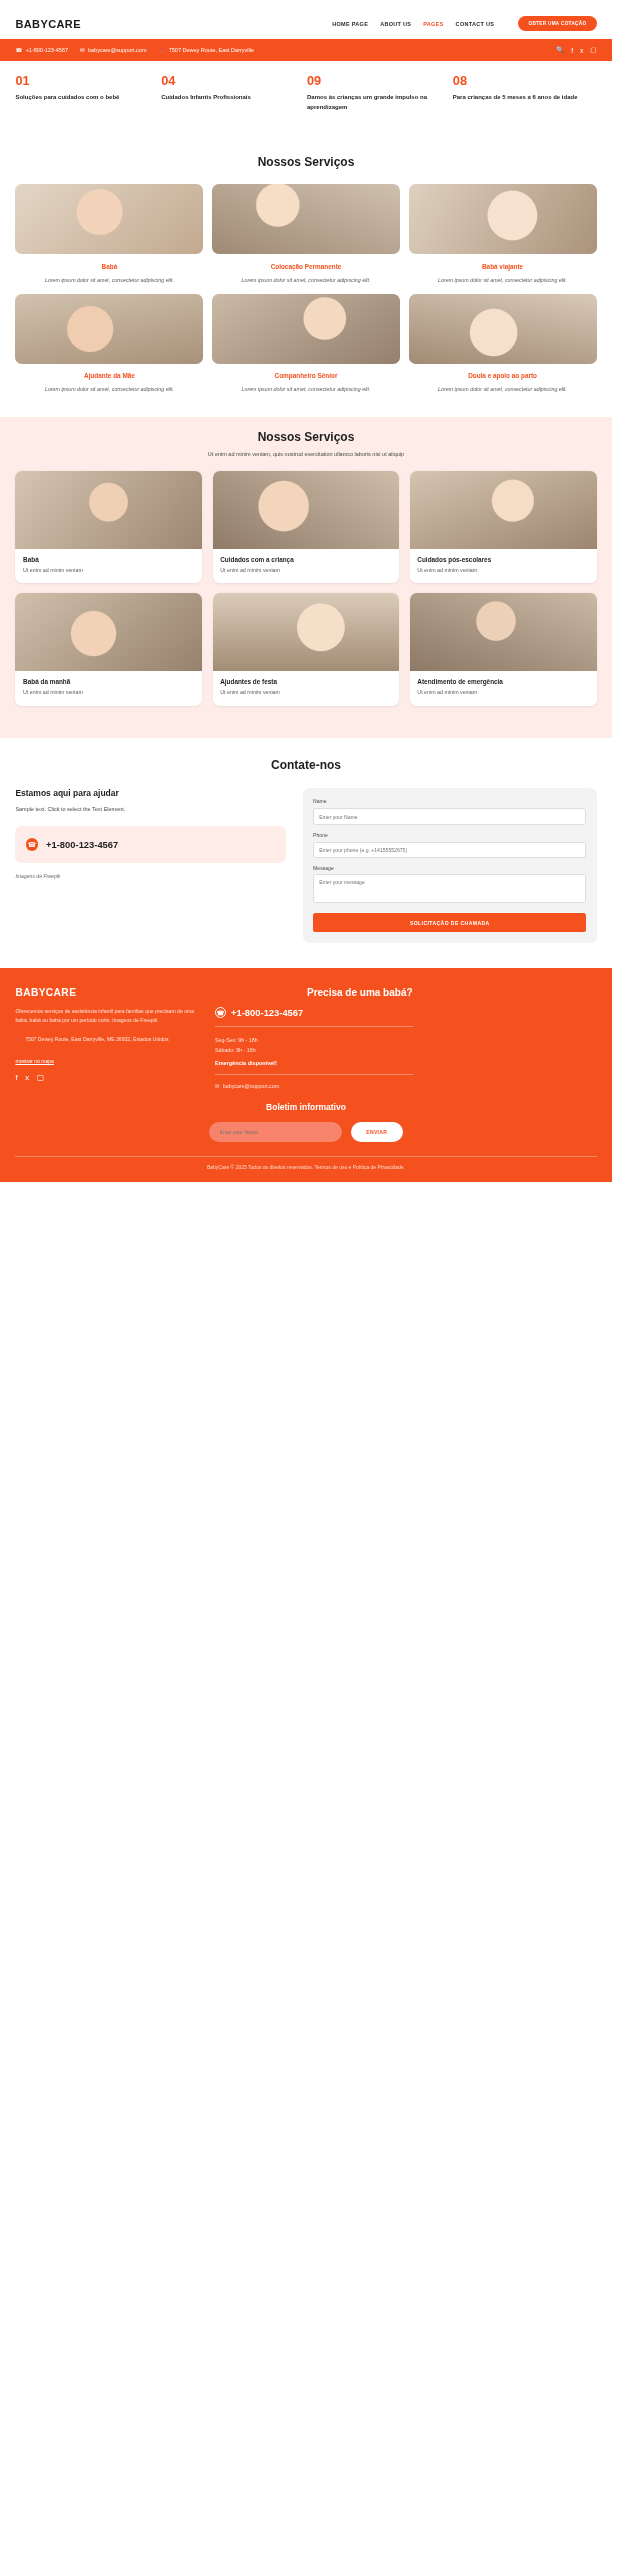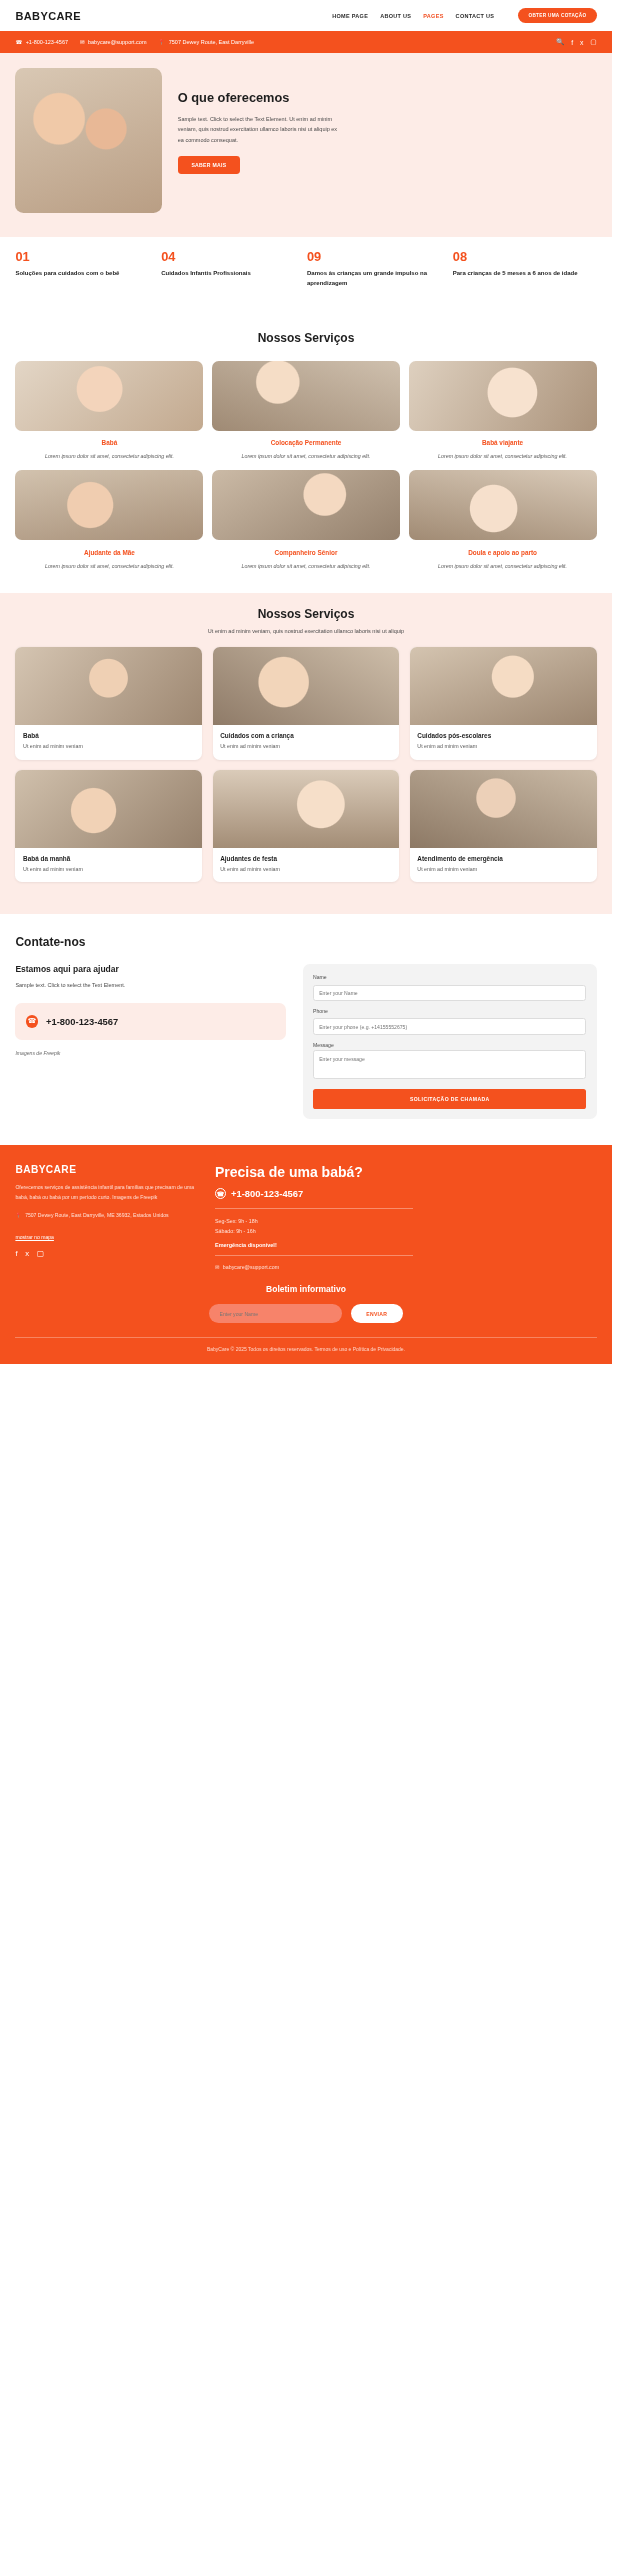--- a/index.html
+++ b/index.html
@@ -3,21 +3,21 @@
 <meta charset="utf-8">
 <style>
   * { box-sizing: border-box; margin: 0; padding: 0; }
   body {
     width: 640px;
     font-family: "Liberation Sans", sans-serif;
     background: #ffffff;
     color: #2b2b2b;
     -webkit-font-smoothing: antialiased;
   }
-  .page { width: 612px; overflow: hidden; }
+  .page { width: 612px; overflow: hidden; margin-top: 8px; }
 
   
   .topbar {
     height: 31px;
     background: #ffffff;
     display: flex;
     align-items: center;
     padding: 0 15.4px;
     gap: 12px;
   }
@@ -190,20 +190,21 @@
     box-shadow: 0 0.9px 2.6px rgba(0,0,0,.07);
   }
   .card .ph { width: 100%; height: 78px; position: relative; }
   .card .body { padding: 6.8px 7.7px 10.2px 7.7px; }
   .card .ttl { font-size: 6.4px; font-weight: bold; color: #1e1e1e; margin-bottom: 4.3px; }
   .card .sub { font-size: 5.3px; color: #5a5a5a; }
 
   
   .contact-wrap { padding: 15.4px 15.4px 25.6px 15.4px; background: #fff; }
   .contact-title {
+    text-align: center;
     font-size: 12px;
     font-weight: bold;
     color: #1e1e1e;
     padding: 5.1px 0 15.4px 0;
   }
   .contact-cols { display: flex; gap: 17px; }
   .contact-left { width: 48%; }
   .contact-left h3 { font-size: 8.5px; font-weight: bold; color: #1e1e1e; margin-bottom: 6.8px; }
   .contact-left p { font-size: 5.5px; color: #4a4a4a; line-height: 1.8; margin-bottom: 12px; }
   .phone-box {
@@ -265,21 +266,21 @@
   .footer { background: #f4511e; color: #fff; padding: 19px 15.4px 12px 15.4px; }
   .footer-cols { display: flex; gap: 13.6px; }
   .fcol1 { width: 32%; }
   .fcol2 { width: 34%; }
   .fcol3 { width: 26%; }
   .flogo { font-size: 10.2px; font-weight: bold; letter-spacing: 0.4px; margin-bottom: 8.5px; }
   .fcol1 p { font-size: 5.1px; line-height: 1.9; color: #ffe3da; margin-bottom: 8.5px; }
   .faddr { font-size: 5.1px; line-height: 1.9; color: #ffe3da; margin-bottom: 6.8px; display: flex; gap: 3.4px; }
   .fmap { font-size: 5.1px; color: #fff; text-decoration: underline; display: inline-block; margin-bottom: 8.5px; }
   .fsocial { display: flex; gap: 7.7px; font-size: 7.7px; }
-  .fcol2 h4, .fcol3 h4 { font-size: 14px; font-weight: bold; margin-bottom: 8.5px; }
+  .fcol2 h4, .fcol3 h4 { font-size: 10px; font-weight: bold; margin-bottom: 8.5px; text-align: right; }
   .fphone { display: flex; align-items: center; gap: 5.1px; font-size: 9.4px; font-weight: bold; margin-bottom: 8.5px; }
   .fphone .ring {
     width: 11px; height: 11px; border-radius: 50%;
     border: 0.9px solid #fff; display: flex; align-items: center;
     justify-content: center; font-size: 6px;
   }
   .fhr { border: none; border-top: 0.9px solid rgba(255,255,255,.35); margin: 7.7px 0; }
   .fhours { font-size: 5.3px; line-height: 1.9; color: #ffe3da; }
   .femerg { font-size: 5.5px; font-weight: bold; margin: 5.1px 0 6.8px 0; }
   .fmail { font-size: 5.3px; display: flex; align-items: center; gap: 3.4px; color: #ffe3da; }
@@ -396,28 +397,20 @@
     </span>
     <span class="spacer"></span>
     <span class="icons">
       <span class="ico">🔍</span>
       <span class="ico">f</span>
       <span class="ico">x</span>
       <span class="ico">▢</span>
     </span>
   </div>
 
-  <section class="hero">
-    <div class="hero-img p-a"></div>
-    <div class="hero-txt">
-      <h1>O que oferecemos</h1>
-      <p>Sample text. Click to select the Text Element. Ut enim ad minim veniam, quis nostrud exercitation ullamco laboris nisi ut aliquip ex ea commodo consequat.</p>
-      <span class="btn-orange">SABER MAIS</span>
-    </div>
-  </section>
 
   <section class="numbers">
     <div class="num-item">
       <div class="n">01</div>
       <div class="t">Soluções para cuidados com o bebê</div>
     </div>
     <div class="num-item">
       <div class="n">04</div>
       <div class="t">Cuidados Infantis Profissionais</div>
     </div>

